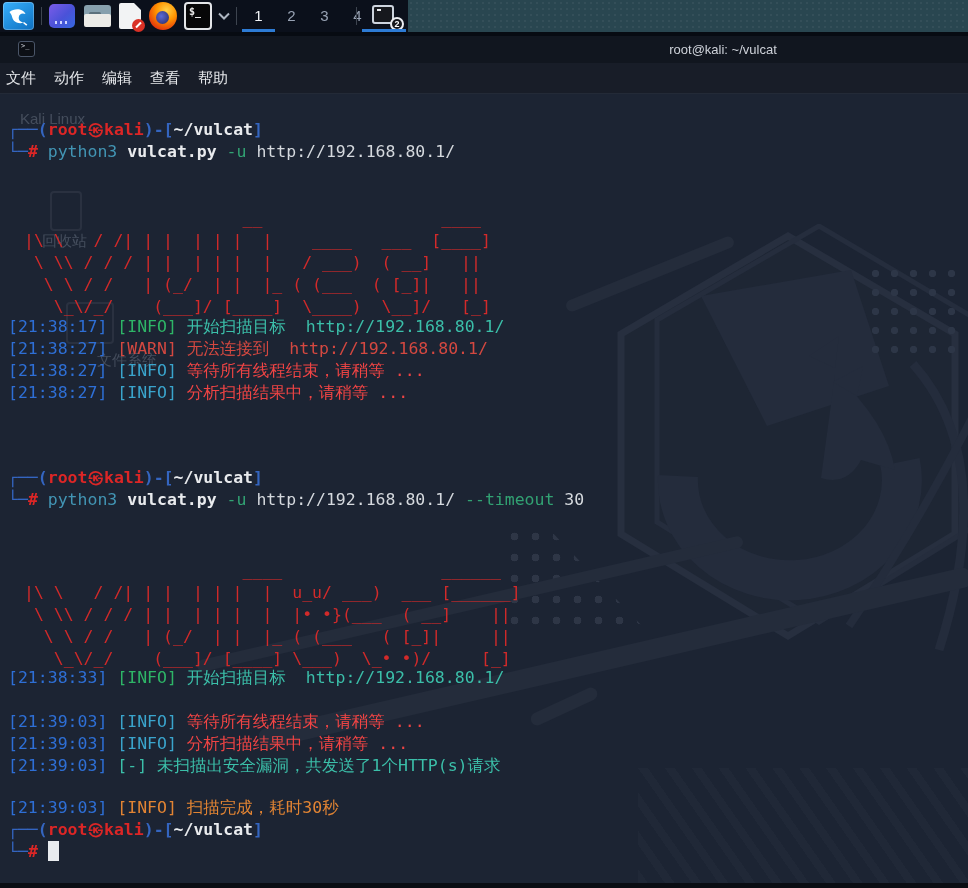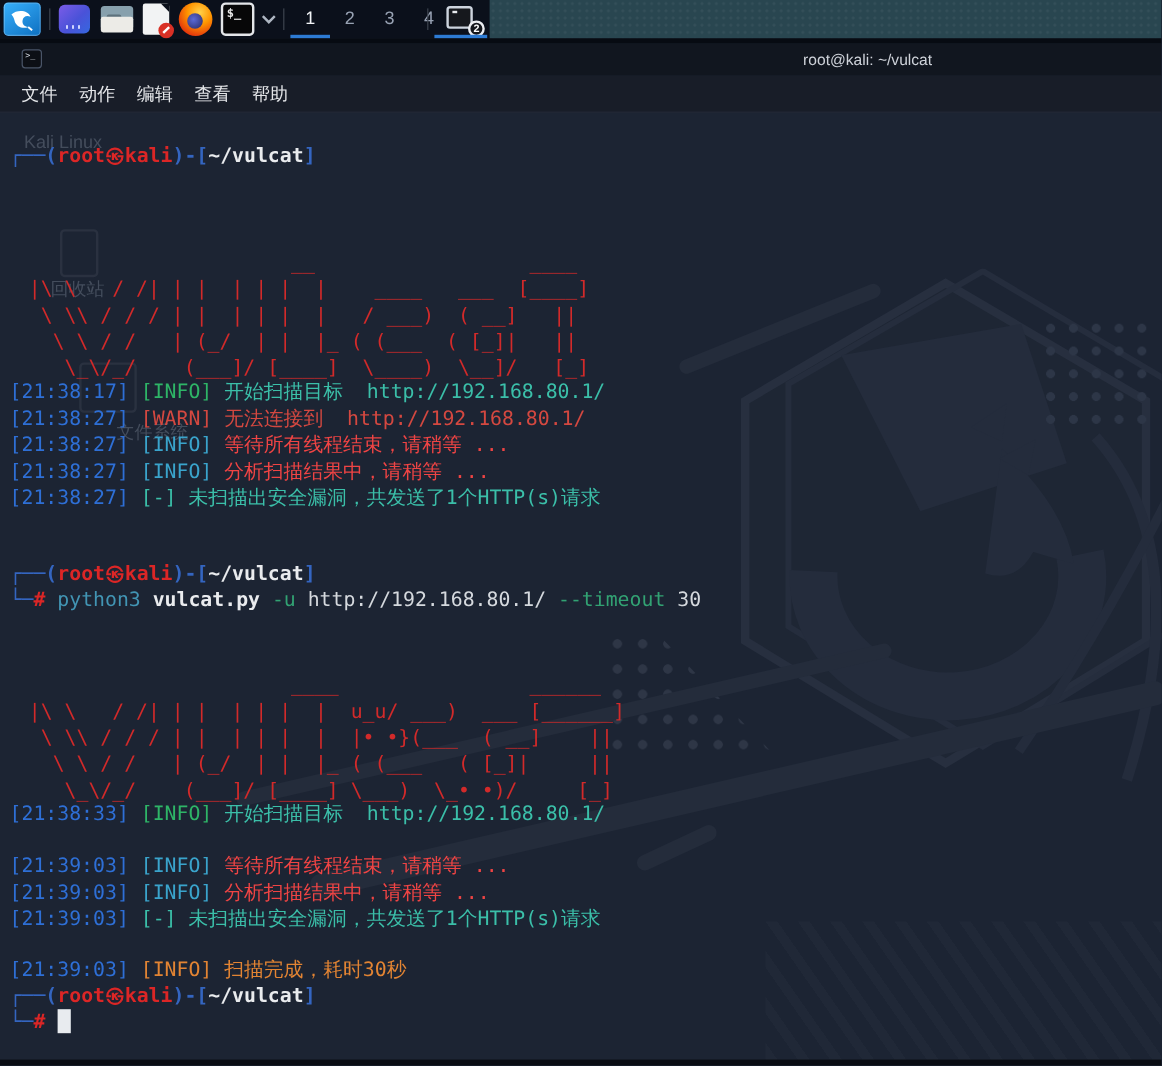--- a/index.html
+++ b/index.html
@@ -52,21 +52,21 @@
 
   
   .titlebar{position:absolute;left:0;top:36px;width:968px;height:27px;background:#11161f;z-index:20;}
   .tb-icon{position:absolute;left:18px;top:5px;width:17px;height:16px;background:#0c0f15;
     border:1px solid #4a5568;border-radius:3px;color:#d7dbe2;font:7px "DejaVu Sans Mono",monospace;
     text-align:left;line-height:9px;padding-left:2px;box-sizing:border-box;}
   .tb-title{position:absolute;left:598px;top:0;width:250px;height:27px;line-height:27px;text-align:center;
     color:#ced2d9;font-size:13px;}
   .menubar{position:absolute;left:0;top:63px;width:968px;height:31px;background:#181d28;z-index:20;
     border-bottom:1px solid #232a37;box-sizing:border-box;display:flex;align-items:center;
-    padding-left:16px;gap:14px;}
+    padding-left:4px;gap:14px;}
   .menubar span{color:#e4e6e9;font-size:15px;padding:0 2px;}
   .btm-strip{position:absolute;left:0;top:883px;width:968px;height:5px;background:#0a0d13;z-index:20;}
 
   
   .wm{position:absolute;z-index:1;pointer-events:none;}
   .wm-label{color:rgba(135,145,160,0.38);font-size:15px;}
   .wm-box{border:2px solid rgba(125,135,150,0.14);border-radius:4px;}
   .stripe{position:absolute;background:#242c3b;border-radius:8px;z-index:1;pointer-events:none;}
   .dots1{position:absolute;left:866px;top:264px;width:98px;height:100px;z-index:1;
     background-image:radial-gradient(circle,#2d3647 3.4px,transparent 3.9px);background-size:19px 19px;}
@@ -180,30 +180,30 @@
 <div class="menubar">
   <span>文件</span>
   <span>动作</span>
   <span>编辑</span>
   <span>查看</span>
   <span>帮助</span>
 </div>
 
 <div class="term">
     <div class="tline" style="top: 25px;"><span class="c-frame">┌──(</span><span class="c-user">root㉿kali</span><span class="c-frame">)-[</span><span class="c-path">~/vulcat</span><span class="c-frame">]</span></div>
+    <div class="tline" style="top: 47px;"><span class="c-frame">└─</span><span class="c-hash"># </span><span class="c-cmd">python3 </span><span class="c-file">vulcat.py </span><span class="c-opt">-u </span><span class="c-plain">http://192.168.80.1/</span></div>
     <pre class="tline banner" style="top: 98px;">                      __                  ____
 |\ \   / /| | |  | | |  |    ____   ___  [____]
  \ \\ / / / | |  | | |  |   / ___)  ( __]   ||
   \ \ / /   | (_/  | |  |_ ( (___  ( [_]|   ||
    \_\/_/    (___]/ [____]  \____)  \__]/   [_]</pre>
     <div class="tline" style="top: 222px;"><span class="c-ts">[21:38:17] </span><span class="c-green">[INFO] </span><span class="c-teal">开始扫描目标  http://192.168.80.1/</span></div>
     <div class="tline" style="top: 244px;"><span class="c-ts">[21:38:27] </span><span class="c-warn">[WARN] </span><span class="c-warn">无法连接到  http://192.168.80.1/</span></div>
     <div class="tline" style="top: 266px;"><span class="c-ts">[21:38:27] </span><span class="c-cyan">[INFO] </span><span class="c-blue">等待所有线程结束，请稍等 ...</span></div>
     <div class="tline" style="top: 288px;"><span class="c-ts">[21:38:27] </span><span class="c-cyan">[INFO] </span><span class="c-blue">分析扫描结果中，请稍等 ...</span></div>
-    <div class="tline" style="top: 310px;"><span class="c-ts">[21:38:27] </span><span class="c-teal">[-] </span><span class="c-teal">未扫描出安全漏洞，共发送了1个HTTP(s)请求</span></div>
     <div class="tline" style="top: 373px;"><span class="c-frame">┌──(</span><span class="c-user">root㉿kali</span><span class="c-frame">)-[</span><span class="c-path">~/vulcat</span><span class="c-frame">]</span></div>
     <div class="tline" style="top: 395px;"><span class="c-frame">└─</span><span class="c-hash"># </span><span class="c-cmd">python3 </span><span class="c-file">vulcat.py </span><span class="c-opt">-u </span><span class="c-plain">http://192.168.80.1/ </span><span class="c-opt">--timeout </span><span class="c-plain">30</span></div>
     <pre class="tline banner" style="top: 450px;">                      ____                ______
 |\ \   / /| | |  | | |  |  u_u/ ___)  ___ [______]
  \ \\ / / / | |  | | |  |  |• •}(___  ( __]    ||
   \ \ / /   | (_/  | |  |_ ( (___   ( [_]|     ||
    \_\/_/    (___]/ [____] \___)  \_• •)/     [_]</pre>
     <div class="tline" style="top: 573px;"><span class="c-ts">[21:38:33] </span><span class="c-green">[INFO] </span><span class="c-teal">开始扫描目标  http://192.168.80.1/</span></div>
     <div class="tline" style="top: 617px;"><span class="c-ts">[21:39:03] </span><span class="c-cyan">[INFO] </span><span class="c-blue">等待所有线程结束，请稍等 ...</span></div>
     <div class="tline" style="top: 639px;"><span class="c-ts">[21:39:03] </span><span class="c-cyan">[INFO] </span><span class="c-blue">分析扫描结果中，请稍等 ...</span></div>

